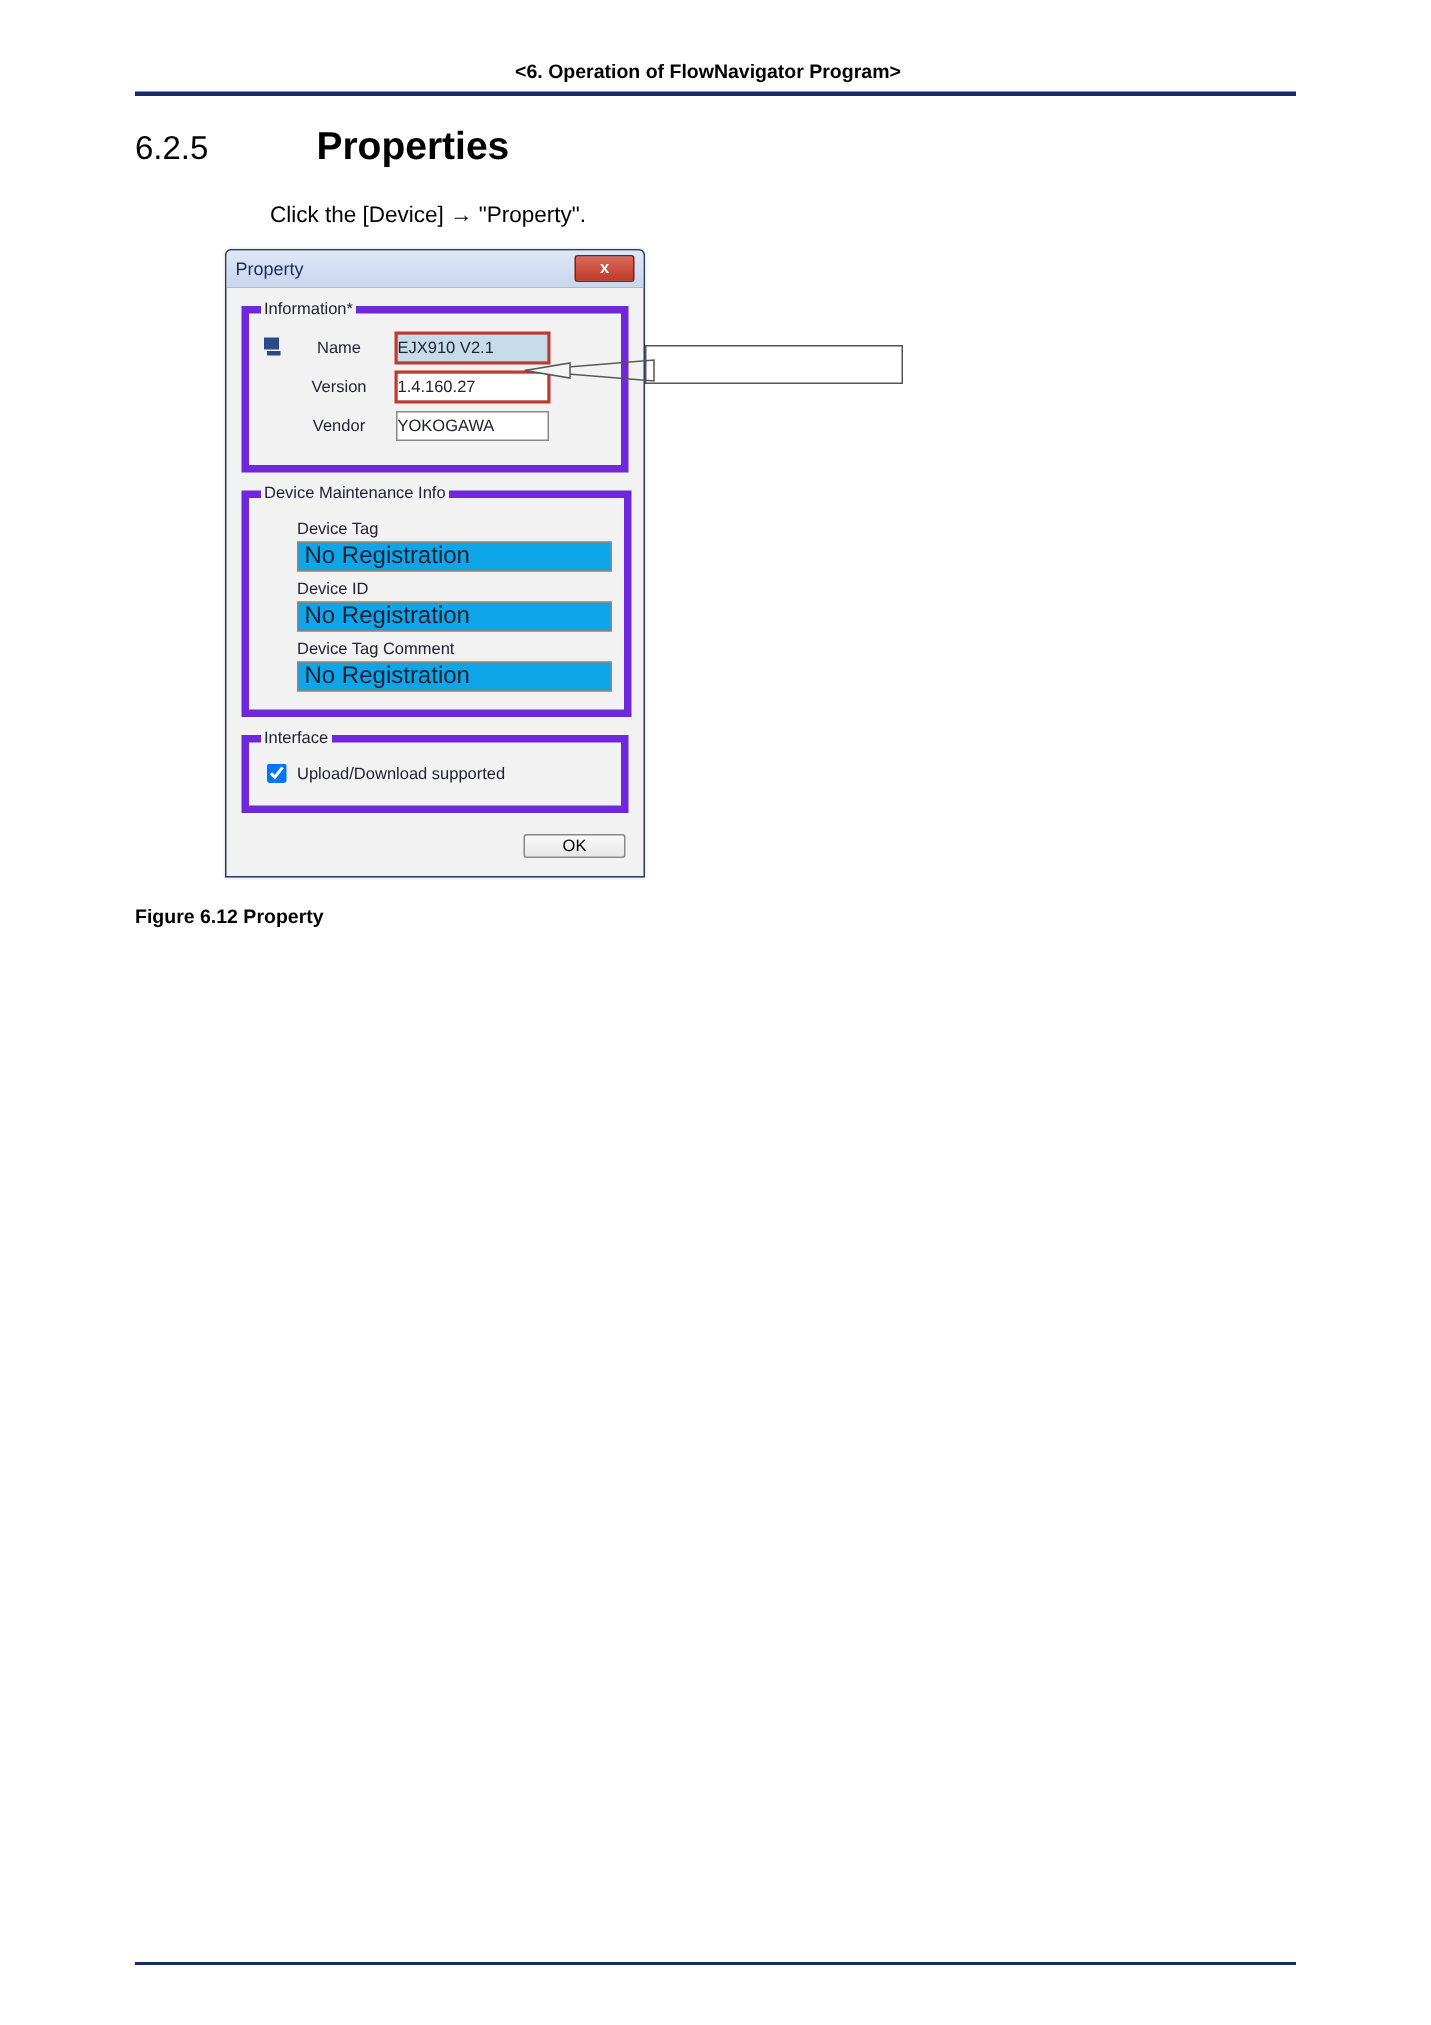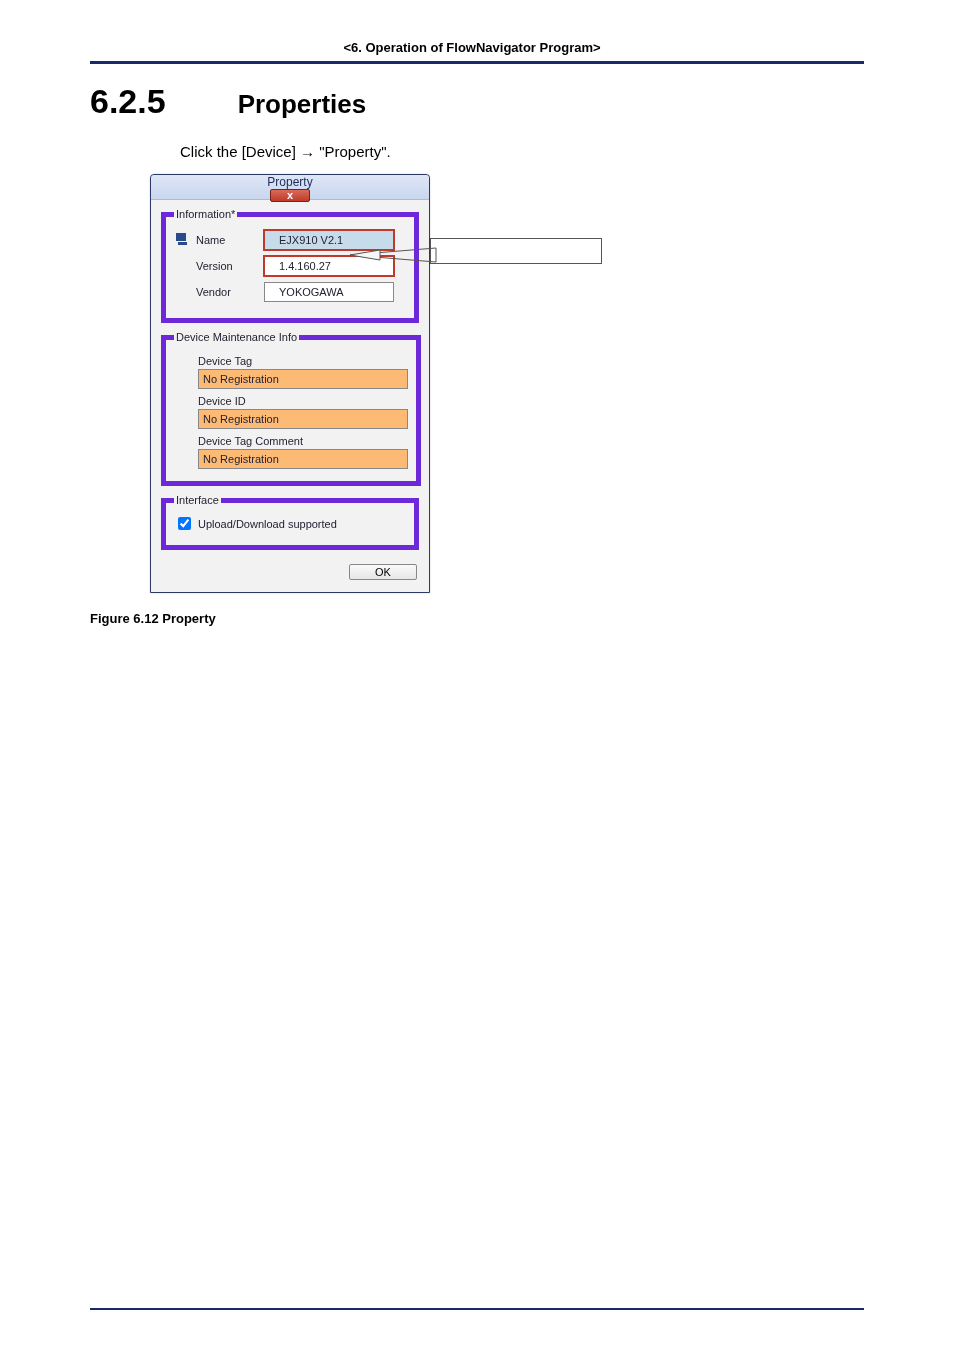--- a/index.html
+++ b/index.html
@@ -33,22 +33,22 @@
     right: 90px;
     bottom: 40px;
   }
   .heading-row {
     display: flex;
     align-items: baseline;
     gap: 28px;
     margin-bottom: 22px;
   }
   .heading-num {
-    font-size: 34px;
-    font-weight: bold;
+    font-size: 22px;
+    font-weight: normal;
   }
   .heading-text {
     font-size: 26px;
     font-weight: bold;
     margin-left: 44px;
   }
   .instruction {
     margin-left: 90px;
     font-size: 15px;
     margin-bottom: 14px;
@@ -71,21 +71,20 @@
     background: linear-gradient(#dfe7f5, #c9d6ef);
     border-bottom: 1px solid #b0b9cf;
     border-radius: 4px 4px 0 0;
     height: 24px;
     display: flex;
     align-items: center;
     justify-content: space-between;
     padding: 0 6px;
     font-size: 12px;
     color: #1b2b5c;
-    flex-direction: column;
   }
   .closebtn {
     width: 38px;
     height: 16px;
     background: linear-gradient(#d96a5b, #c03b2a);
     border: 1px solid #7a2218;
     border-radius: 2px;
     color: #fff;
     font-size: 11px;
     font-weight: bold;
@@ -115,49 +114,49 @@
     margin: 4px 0 6px 0;
   }
   .info-icon {
     width: 22px;
     text-align: left;
     font-size: 14px;
     color: #1a3a6a;
   }
   .info-label {
     width: 60px;
-    text-align: left;
+    text-align: center;
     padding-right: 8px;
   }
   .info-field {
     width: 100px;
     border: 1px solid #888;
     background: #fff;
-    padding: 2px 14px;
+    padding: 2px 0;
     font-size: 11px;
     height: 14px;
     line-height: 14px;
   }
   .info-field.highlight {
     background: #c7dcea;
   }
   .info-field.boxed {
     outline: 2px solid #c0392b;
     outline-offset: -1px;
   }
   .dmi-label {
     margin: 6px 0 2px 24px;
     font-size: 11px;
   }
   .dmi-field {
     margin: 0 0 2px 24px;
     border: 1px solid #888;
-    background: #fdba74;
+    background: #0ea5e9;
     padding: 2px 4px;
-    font-size: 11px;
+    font-size: 16px;
     width: 200px;
     height: 14px;
     line-height: 14px;
   }
   .interface-row {
     display: flex;
     align-items: center;
     gap: 4px;
     padding: 2px 0;
   }

